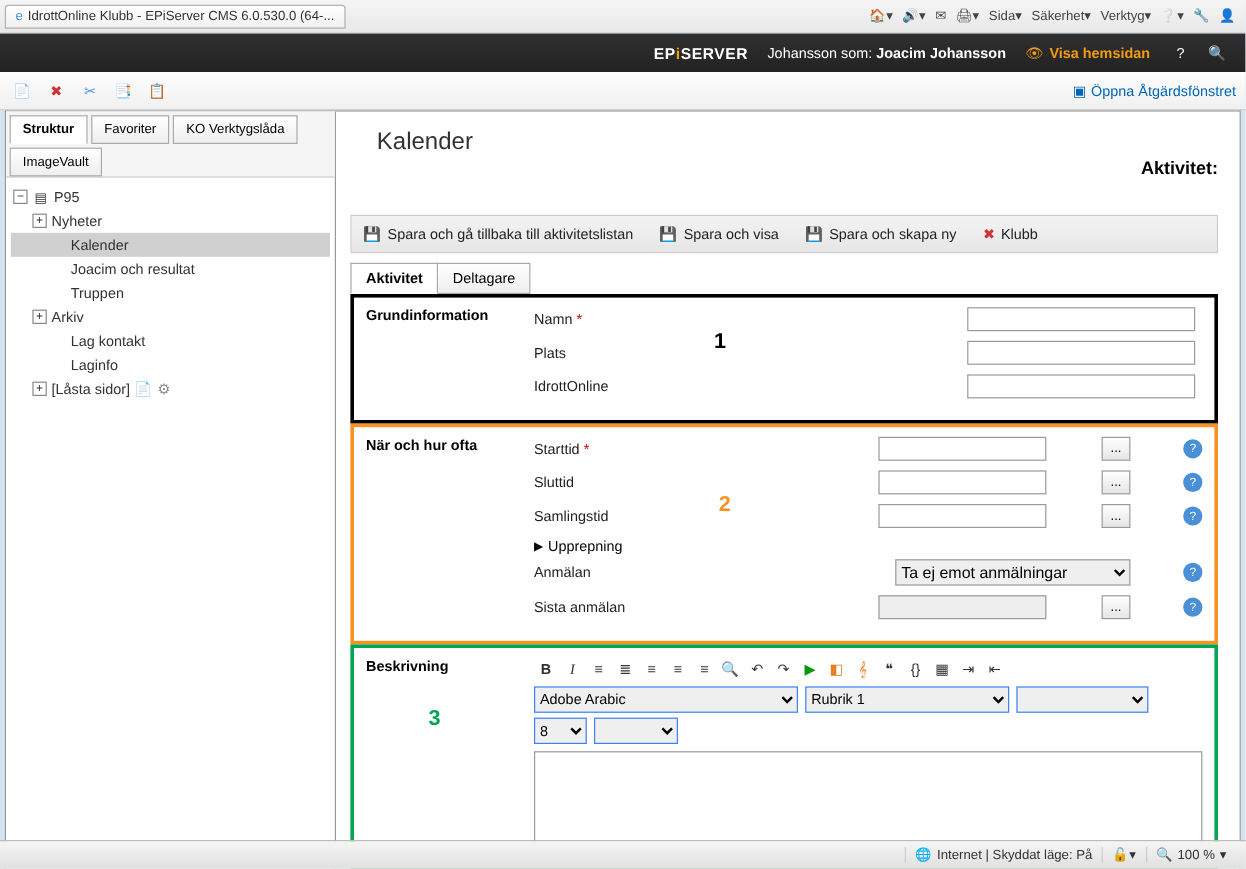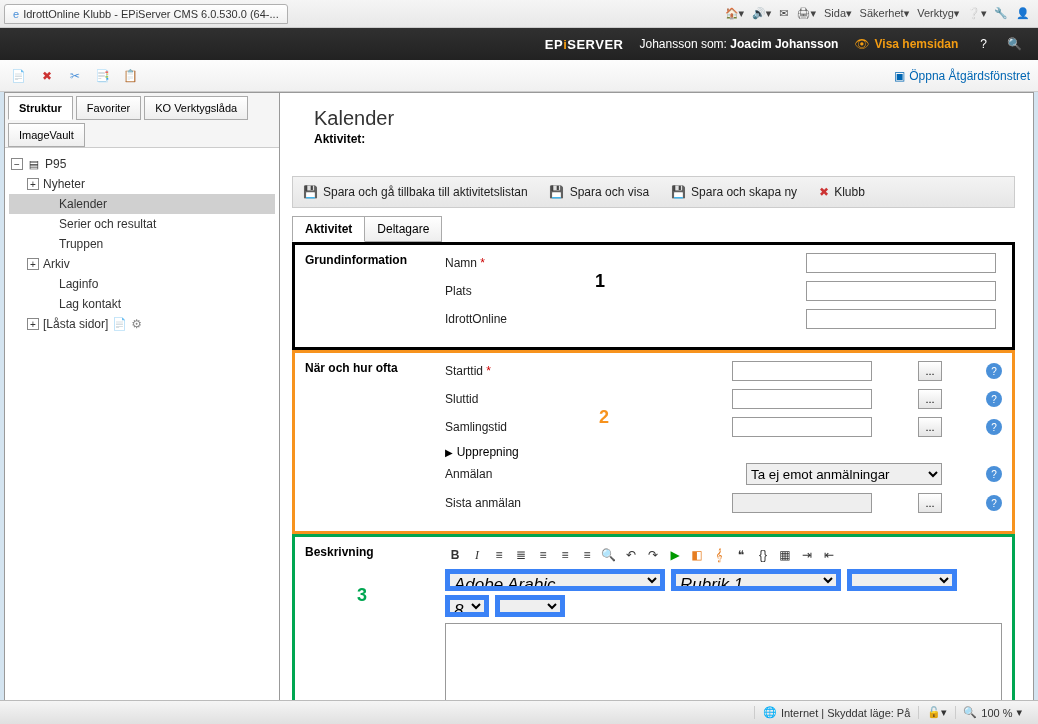--- a/index.html
+++ b/index.html
@@ -35,21 +35,21 @@
 .tree-item.selected { background: #d0d0d0; }
 .tree-indent-1 { padding-left: 18px; }
 .tree-indent-2 { padding-left: 34px; }
 .tree-toggle { width: 12px; height: 12px; border: 1px solid #888; display: inline-flex; align-items: center; justify-content: center; font-size: 10px; background: #fff; }
 .tree-nofold { width: 12px; display: inline-block; }
 .tree-icon { width: 14px; height: 14px; display: inline-flex; align-items: center; justify-content: center; font-size: 11px; }
 
 .content { flex: 1; display: flex; flex-direction: column; overflow: hidden; position: relative; }
 .content-scroll { overflow: auto; flex: 1; padding: 0 18px 10px 12px; }
 .page-title { font-size: 20px; color: #333; padding: 14px 0 2px 22px; }
-.page-sub { font-size: 12px; font-weight: bold; padding-left: 22px; }
+.page-sub { font-size: 15px; font-weight: bold; padding-left: 22px; text-align: right; }
 
 .actionbar { margin-top: 30px; background: linear-gradient(#f3f3f3,#e6e6e6); border: 1px solid #ccc; padding: 6px; display: flex; gap: 14px; align-items: center; }
 .actionbtn { display: flex; align-items: center; gap: 5px; color: #222; font-size: 12px; cursor: pointer; padding: 2px 4px; }
 .actionbtn .disk { color: #1e6fb8; }
 .actionbtn .cancel { color: #cc3333; }
 
 .tabs2 { display: flex; margin-top: 8px; }
 .tab2 { border: 1px solid #aaa; padding: 5px 12px; background: linear-gradient(#fff,#eee); font-size: 12px; cursor: pointer; margin-right: -1px; }
 .tab2.active { font-weight: bold; background: #fff; border-bottom: 1px solid #fff; z-index: 1; }
 
@@ -73,21 +73,21 @@
 .expandrow { display: flex; align-items: center; font-size: 12px; cursor: pointer; margin: 4px 0; }
 .expandrow .tri { font-size: 10px; margin-right: 4px; }
 
 select.anm { width: 196px; height: 22px; border: 1px solid #999; margin-left: auto; }
 
 .rte-toolbar { display: flex; gap: 2px; align-items: center; flex-wrap: wrap; margin-left: 140px; }
 .rte-btn { width: 20px; height: 20px; display: flex; align-items: center; justify-content: center; font-size: 12px; cursor: pointer; color: #333; }
 .rte-btn.bold { font-weight: bold; }
 .rte-btn.italic { font-style: italic; font-family: serif; }
 .rte-row2 { display: flex; gap: 6px; margin-left: 140px; margin-top: 4px; }
-.rte-select { height: 22px; border: 5px solid #3b82f6; font-size: 17px; font-style: italic; }
+.rte-select { height: 22px; border: 1px solid #3b82f6; font-size: 12px; }
 .rte-area { margin-left: 140px; margin-top: 6px; border: 1px solid #999; height: 86px; background: #fff; }
 
 .hscroll { height: 18px; background: #f0f0f0; border-top: 1px solid #ccc; display: flex; align-items: center; }
 .hscroll .track { flex: 1; height: 14px; background: #e8e8e8; border: 1px solid #ccc; margin: 0 16px; position: relative; }
 .hscroll .thumb { position: absolute; left: 45%; width: 20px; height: 12px; background: #ccc; border: 1px solid #aaa; }
 
 .statusbar { height: 24px; background: linear-gradient(#f5f5f5, #e0e0e0); border-top: 1px solid #bbb; display: flex; align-items: center; font-size: 11px; color: #333; padding: 0 8px; position: absolute; bottom: 0; left: 0; right: 0; }
 .statusbar .spacer { flex: 1; }
 .statusbar .seg { padding: 0 8px; border-left: 1px solid #ccc; display: flex; align-items: center; gap: 4px; }
 </style>
@@ -158,37 +158,37 @@
       <div class="tree-item tree-indent-1">
         <span class="tree-toggle">+</span>
         <span>Nyheter</span>
       </div>
       <div class="tree-item tree-indent-2 selected">
         <span class="tree-nofold"></span>
         <span>Kalender</span>
       </div>
       <div class="tree-item tree-indent-2">
         <span class="tree-nofold"></span>
-        <span>Serier och resultat</span>
+        <span>Joacim och resultat</span>
       </div>
       <div class="tree-item tree-indent-2">
         <span class="tree-nofold"></span>
         <span>Truppen</span>
       </div>
       <div class="tree-item tree-indent-1">
         <span class="tree-toggle">+</span>
         <span>Arkiv</span>
       </div>
       <div class="tree-item tree-indent-2">
         <span class="tree-nofold"></span>
+        <span>Lag kontakt</span>
+      </div>
+      <div class="tree-item tree-indent-2">
+        <span class="tree-nofold"></span>
         <span>Laginfo</span>
-      </div>
-      <div class="tree-item tree-indent-2">
-        <span class="tree-nofold"></span>
-        <span>Lag kontakt</span>
       </div>
       <div class="tree-item tree-indent-1">
         <span class="tree-toggle">+</span>
         <span>[Låsta sidor]</span>
         <span>📄</span>
         <span style="color:#888">⚙</span>
       </div>
     </div>
   </div>
 

